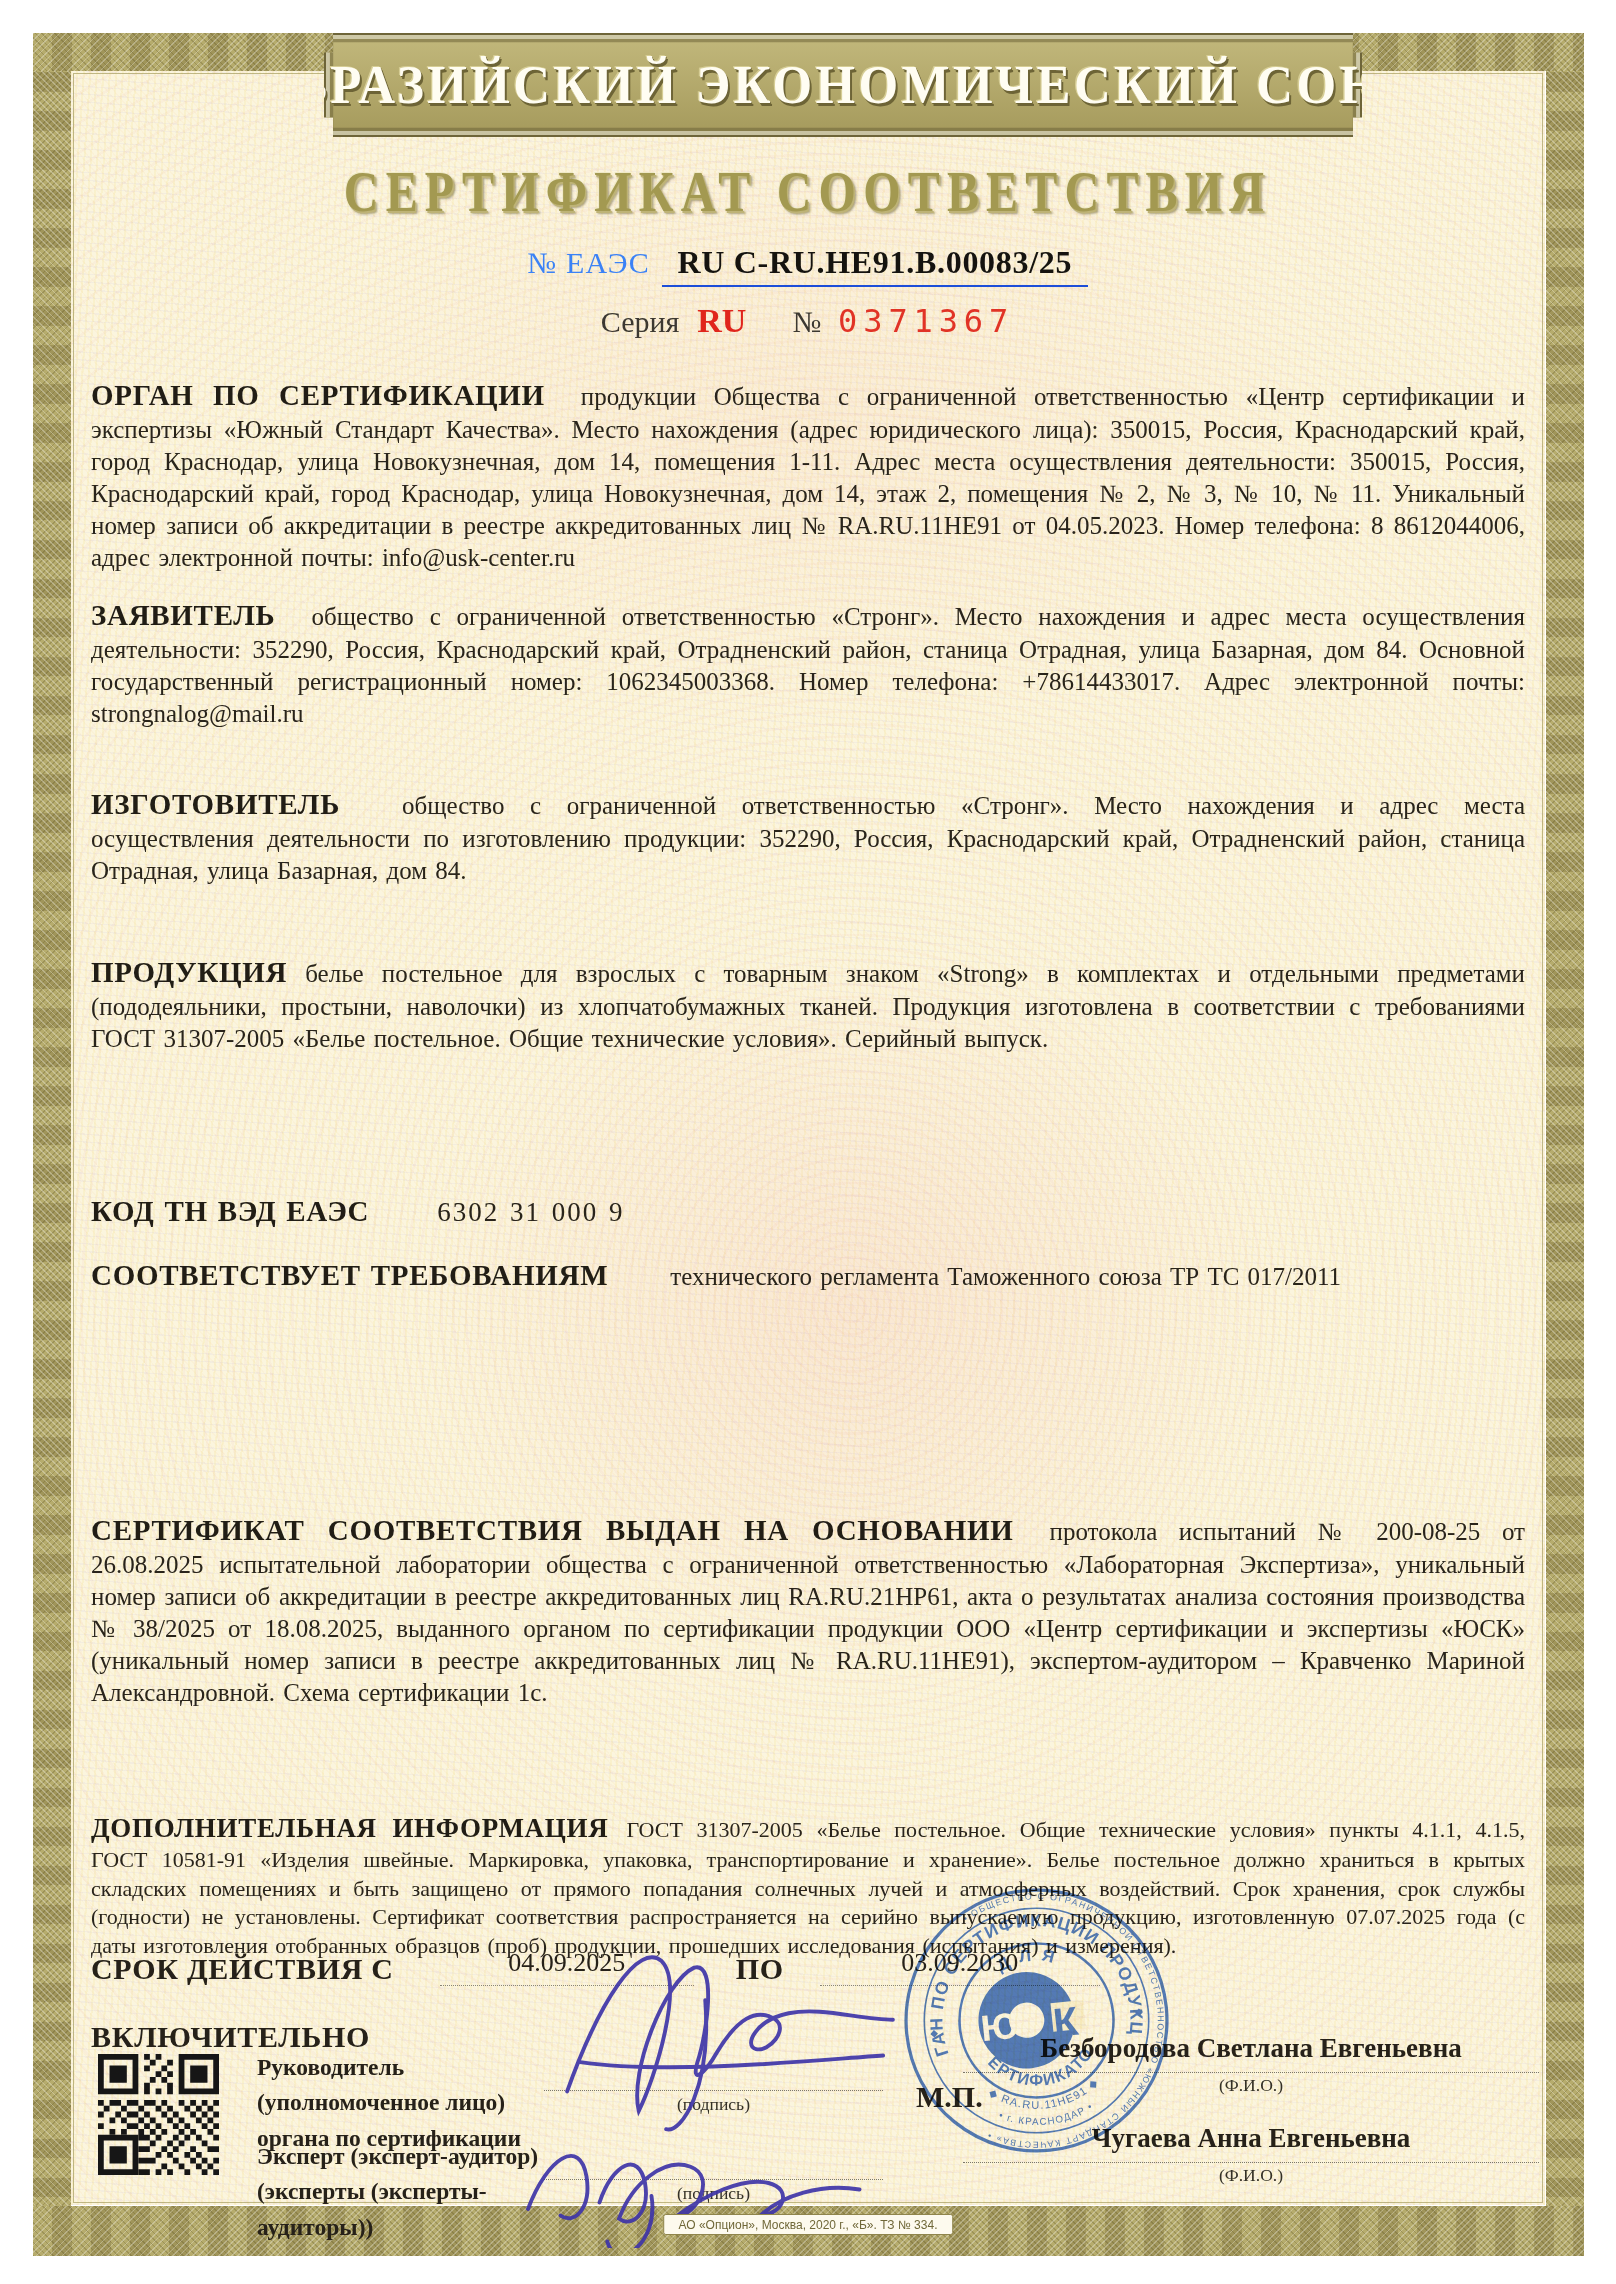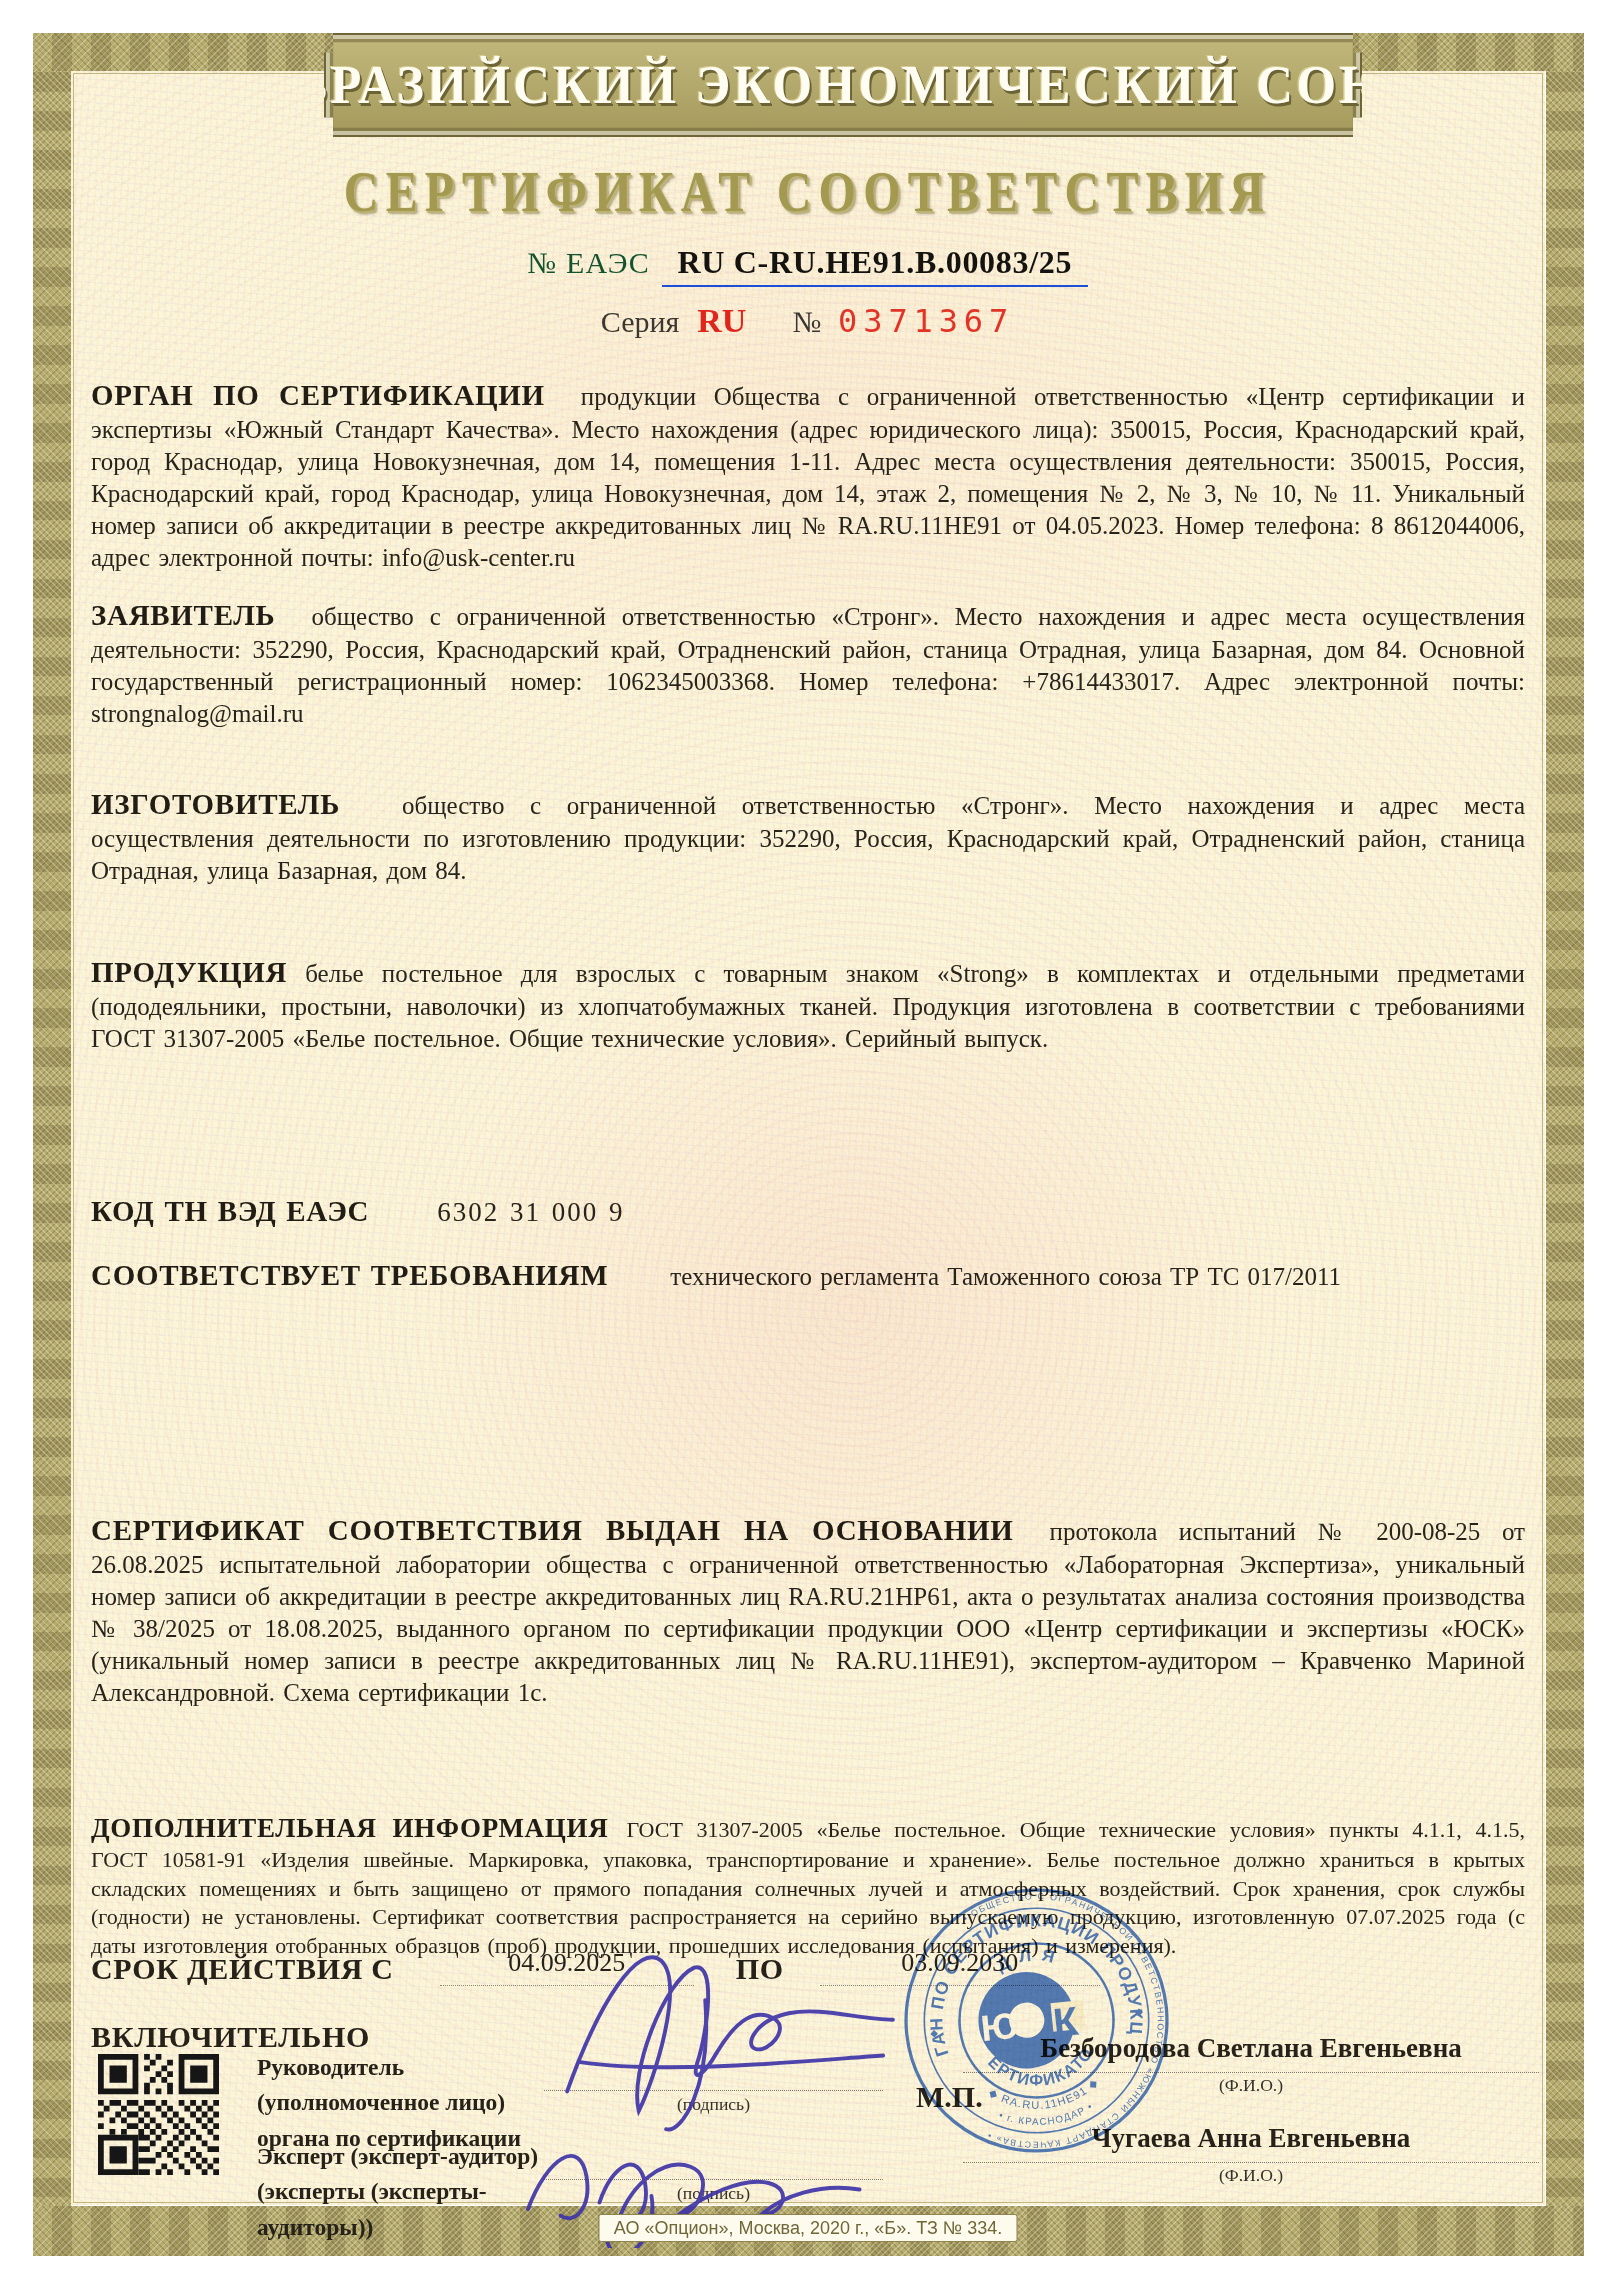--- a/index.html
+++ b/index.html
@@ -41,21 +41,21 @@
     transform:scaleY(1.08);white-space:nowrap;
     text-shadow:2px 2px 0 #6d6436,-1.3px -1.3px 0 #d6cd95,0.7px 0.7px 0 #6d6436;}
   
   .eac{position:absolute;left:175px;top:203px;width:137px;height:117px;display:flex;align-items:center;justify-content:center;}
   .eac span{font-family:"Liberation Sans",sans-serif;font-weight:900;font-size:77px;letter-spacing:0px;color:#3e3e41;transform:scaleY(1.38) scaleX(1.02);}
   
   .cert-title{position:absolute;left:70px;width:1475px;top:164px;text-align:center;z-index:2;}
   .cert-title span{font-weight:bold;font-size:48px;letter-spacing:7.2px;color:#a39951;transform:scaleY(1.18);display:inline-block;
     text-shadow:1.3px 1.3px 0 #beb377,2.6px 2.6px 2px rgba(92,82,40,.5),-0.7px -0.7px 0 #efe9c6;}
   .numrow{position:absolute;left:70px;width:1475px;top:244px;text-align:center;white-space:nowrap;z-index:2;}
-  .numrow .lbl{font-size:30px;color:#14532d;letter-spacing:1.3px;}
+  .numrow .lbl{font-size:30px;color:#3b82f6;letter-spacing:1.3px;}
   .numrow .val{font-weight:bold;font-size:32px;color:#15130f;letter-spacing:0.7px;border-bottom:2px solid #1d4ed8;padding:0 15.6px 5.2px 15.6px;margin-left:11.7px;}
   .serrow{position:absolute;left:70px;width:1475px;top:302px;text-align:center;white-space:nowrap;z-index:2;}
   .serrow .lbl{font-size:30px;color:#3c3831;}
   .serrow .ru{font-weight:bold;font-size:34px;color:#e0251c;margin:0 46px 0 18px;}
   .serrow .no{font-size:30px;color:#3c3831;margin-right:17px;}
   .serrow .digits{font-family:"DejaVu Sans Mono",monospace;font-size:32px;color:#e13326;letter-spacing:5.9px;}
   
   .p{position:absolute;left:91px;width:1434px;text-align:justify;font-size:25px;line-height:1.28;color:#29241b;word-spacing:2px;z-index:2;}
   .p .h{font-weight:bold;font-size:29px;letter-spacing:0.7px;color:#211d15;}
   .gap-s{margin-right:18px;} .gap-m{margin-right:36px;} .gap-l{margin-right:62px;}
@@ -87,21 +87,21 @@
   .nameblock .nm{font-weight:bold;font-size:27px;white-space:nowrap;}
   .nameblock .line{border-bottom:1.3px dotted #7c786b;height:7.8px;}
   .nameblock .cap{font-size:17.6px;color:#333026;margin-top:2.6px;}
   .nb1{top:2033px;} .nb2{top:2123px;}
   .mp{position:absolute;left:916px;top:2080px;font-weight:bold;font-size:30px;z-index:2;}
   .sig-ink{position:absolute;z-index:4;}
   .stamp{position:absolute;left:893px;top:1877px;width:287px;height:287px;z-index:5;opacity:.82;mix-blend-mode:multiply;transform:rotate(-6deg);}
   
   .printline{position:absolute;left:50%;transform:translateX(-50%);top:2214px;z-index:7;
     background:#fdfaee;border:1.3px solid #8f854c;border-radius:2.6px;padding:2.6px 14.3px;
-    font-family:"Liberation Sans",sans-serif;font-size:18px;color:#6f6738;white-space:nowrap;}
+    font-family:"Liberation Sans",sans-serif;font-size:12px;color:#6f6738;white-space:nowrap;}
   svg text, svg textPath{font-family:"Liberation Sans",sans-serif;}
 </style>
 </head>
 <body>
 
 <div class="page">
 
   <div class="paper"></div>
   <div class="band v band-left"></div>
   <div class="band v band-right"></div>

